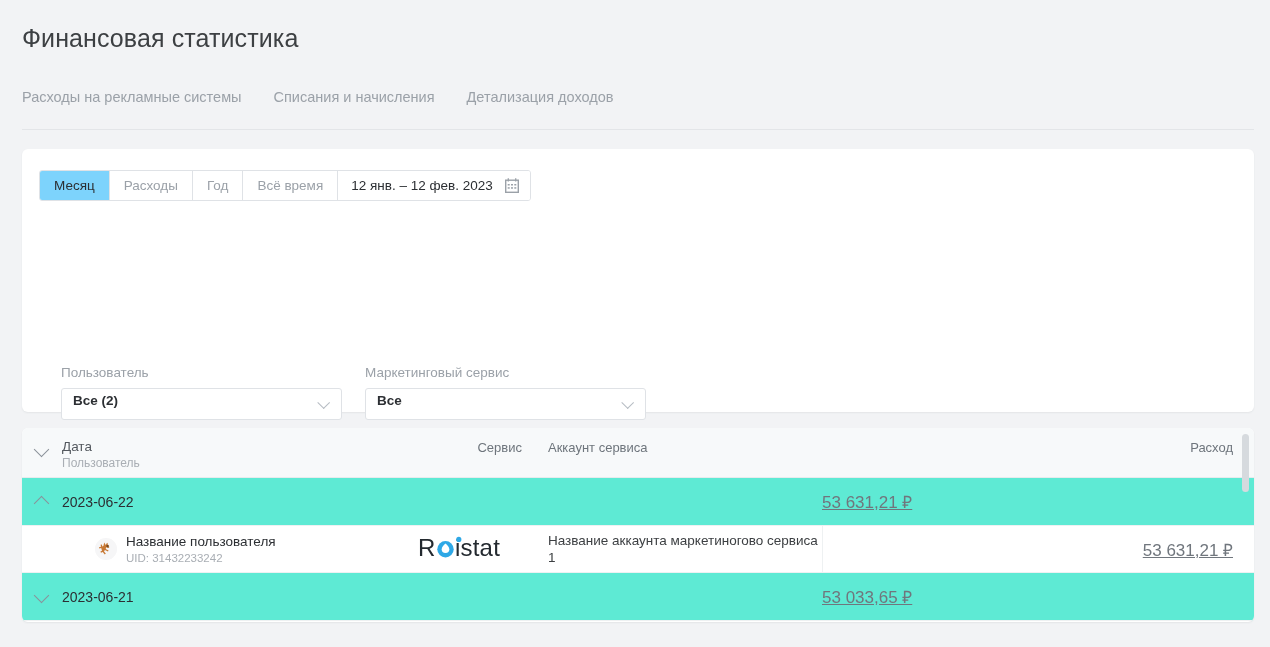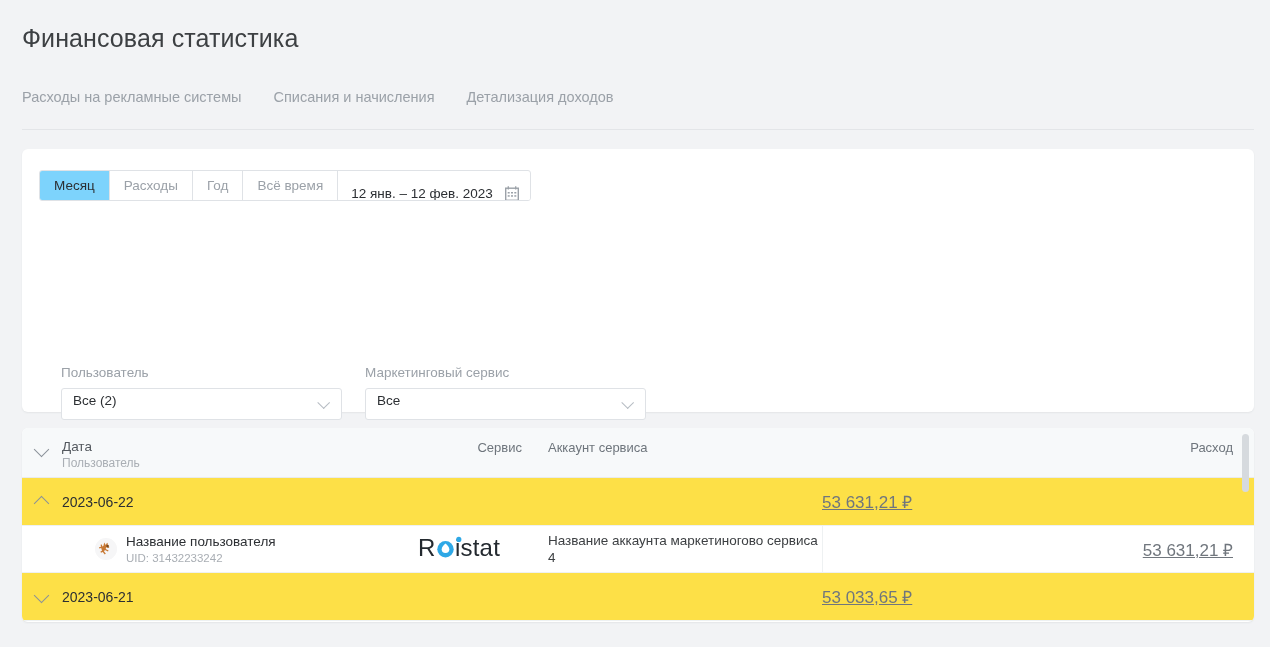--- a/index.html
+++ b/index.html
@@ -98,21 +98,20 @@
     align-items: center;
     gap: 12px;
     font-size: 13.5px;
     color: #2c2f33;
     padding: 0 11px 0 13px;
     background: #fff;
     border-right: none;
     height: 100%;
     white-space: nowrap;
     cursor: pointer;
-    margin-top: 8px;
   }
   .cal-icon { display: flex; align-items: center; }
 
   
   .field { position: absolute; }
   .field-label {
     font-size: 13.5px;
     color: #9ba1a8;
     margin-bottom: 8px;
     white-space: nowrap;
@@ -125,20 +124,21 @@
     border-radius: 3px;
     background: #fff;
     display: flex;
     align-items: center;
     padding: 0 26px 8px 11px;
     font-size: 13.5px;
     color: #2c2f33;
     cursor: pointer;
     white-space: nowrap;
     overflow: hidden;
+    font-weight: bold;
   }
   .chev {
     position: absolute;
     right: 9px; top: 50%;
     transform: translateY(-60%);
     width: 9px; height: 9px;
     border-left: 1.4px solid #b6bcc3;
     border-bottom: 1.4px solid #b6bcc3;
     transform-origin: center;
     rotate: -45deg;
@@ -212,21 +212,21 @@
     border-bottom: 1.8px solid #8a9199;
     rotate: -45deg;
   }
   .caret.up { rotate: 135deg; top: 7px; }
 
   .trow {
     display: flex;
     align-items: center;
     height: 48px;
     border-bottom: 1px solid #eef1f2;
-    background: #fde047;
+    background: #5eead4;
   }
   .trow .c-date {
     width: 318px;
     padding-left: 40px;
     position: relative;
     font-size: 14px;
     color: #2c2f33;
   }
   .trow .caret { top: 50%; margin-top: -7px; }
   .trow .caret.up { margin-top: -4px; }
@@ -407,21 +407,21 @@
         <span class="roistat">
           <svg width="104" height="26" viewBox="0 0 104 26">
             <text x="0" y="20" font-family="Liberation Sans, sans-serif" font-size="24" fill="#23292f">R</text>
             <circle cx="27.5" cy="13.2" r="8.2" fill="#2ea8e6"></circle>
             <path d="M27.5 7.6c2.4 2.2 3.8 3.8 3.8 5.6a3.8 3.8 0 0 1-7.6 0c0-1.8 1.4-3.4 3.8-5.6z" fill="#ffffff"></path>
             <text x="37" y="20" font-family="Liberation Sans, sans-serif" font-size="24" fill="#23292f">istat</text>
             <circle cx="40.8" cy="3.4" r="2.6" fill="#2ea8e6"></circle>
           </svg>
         </span>
       </div>
-      <div class="c-account">Название аккаунта маркетиногово сервиса 4</div>
+      <div class="c-account">Название аккаунта маркетиногово сервиса 1</div>
       <div class="c-spend">53 631,21 ₽</div>
     </div>
 
     <div class="trow">
       <div class="c-date">
         <span class="caret"></span>
         <span>2023-06-21</span>
       </div>
       <div class="c-service"></div>
       <div class="c-account"></div>

